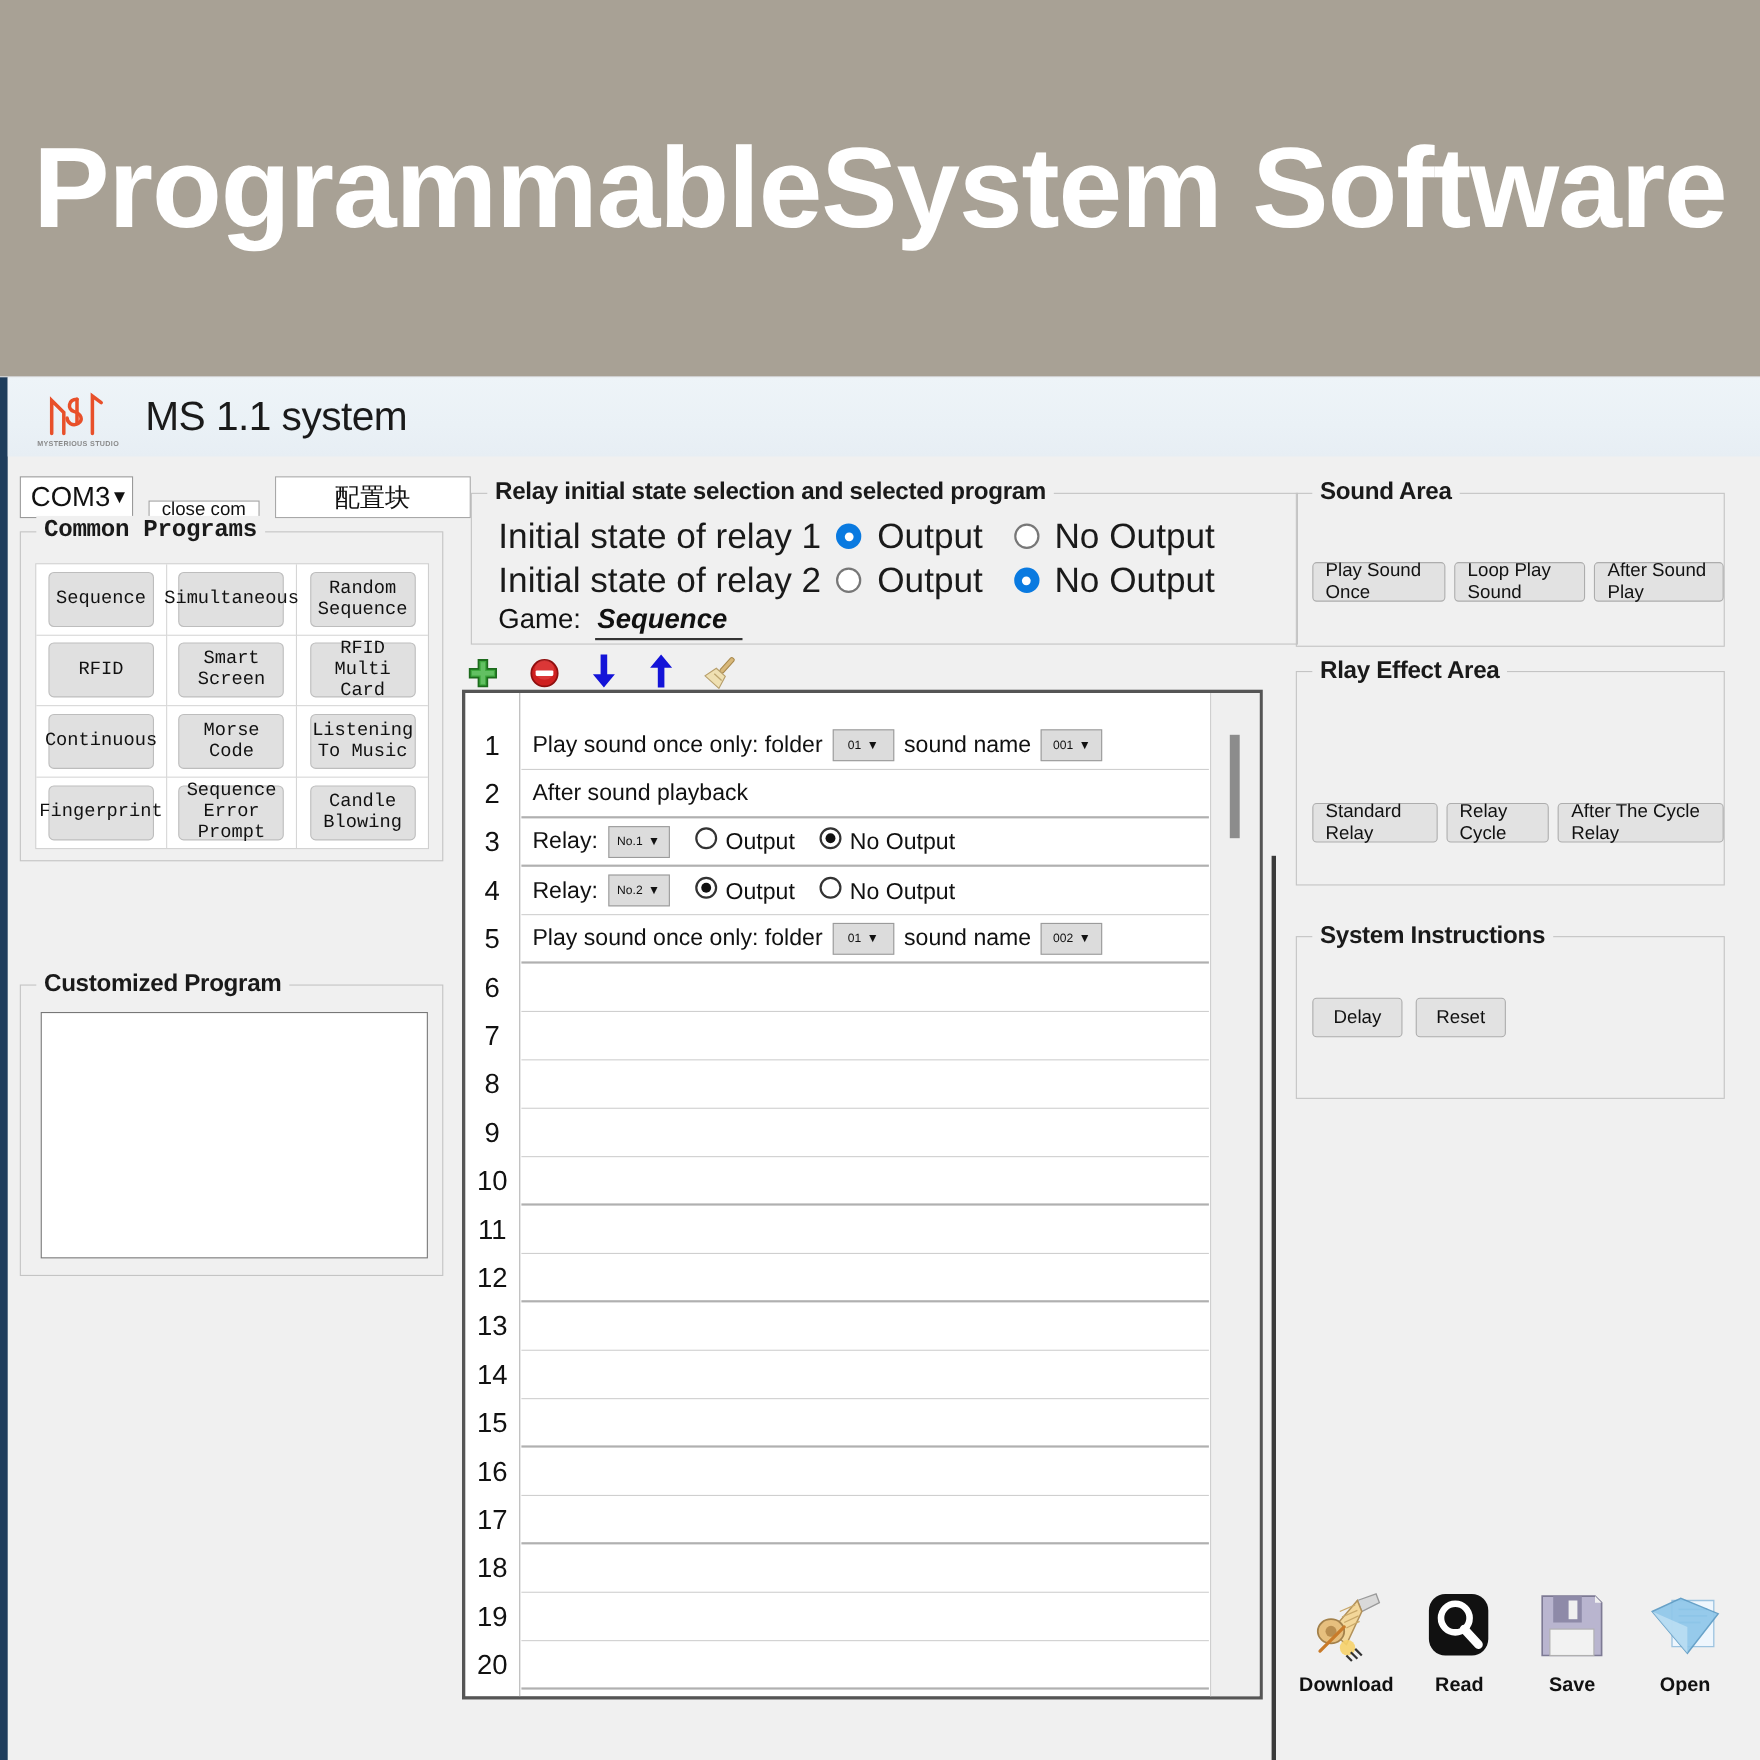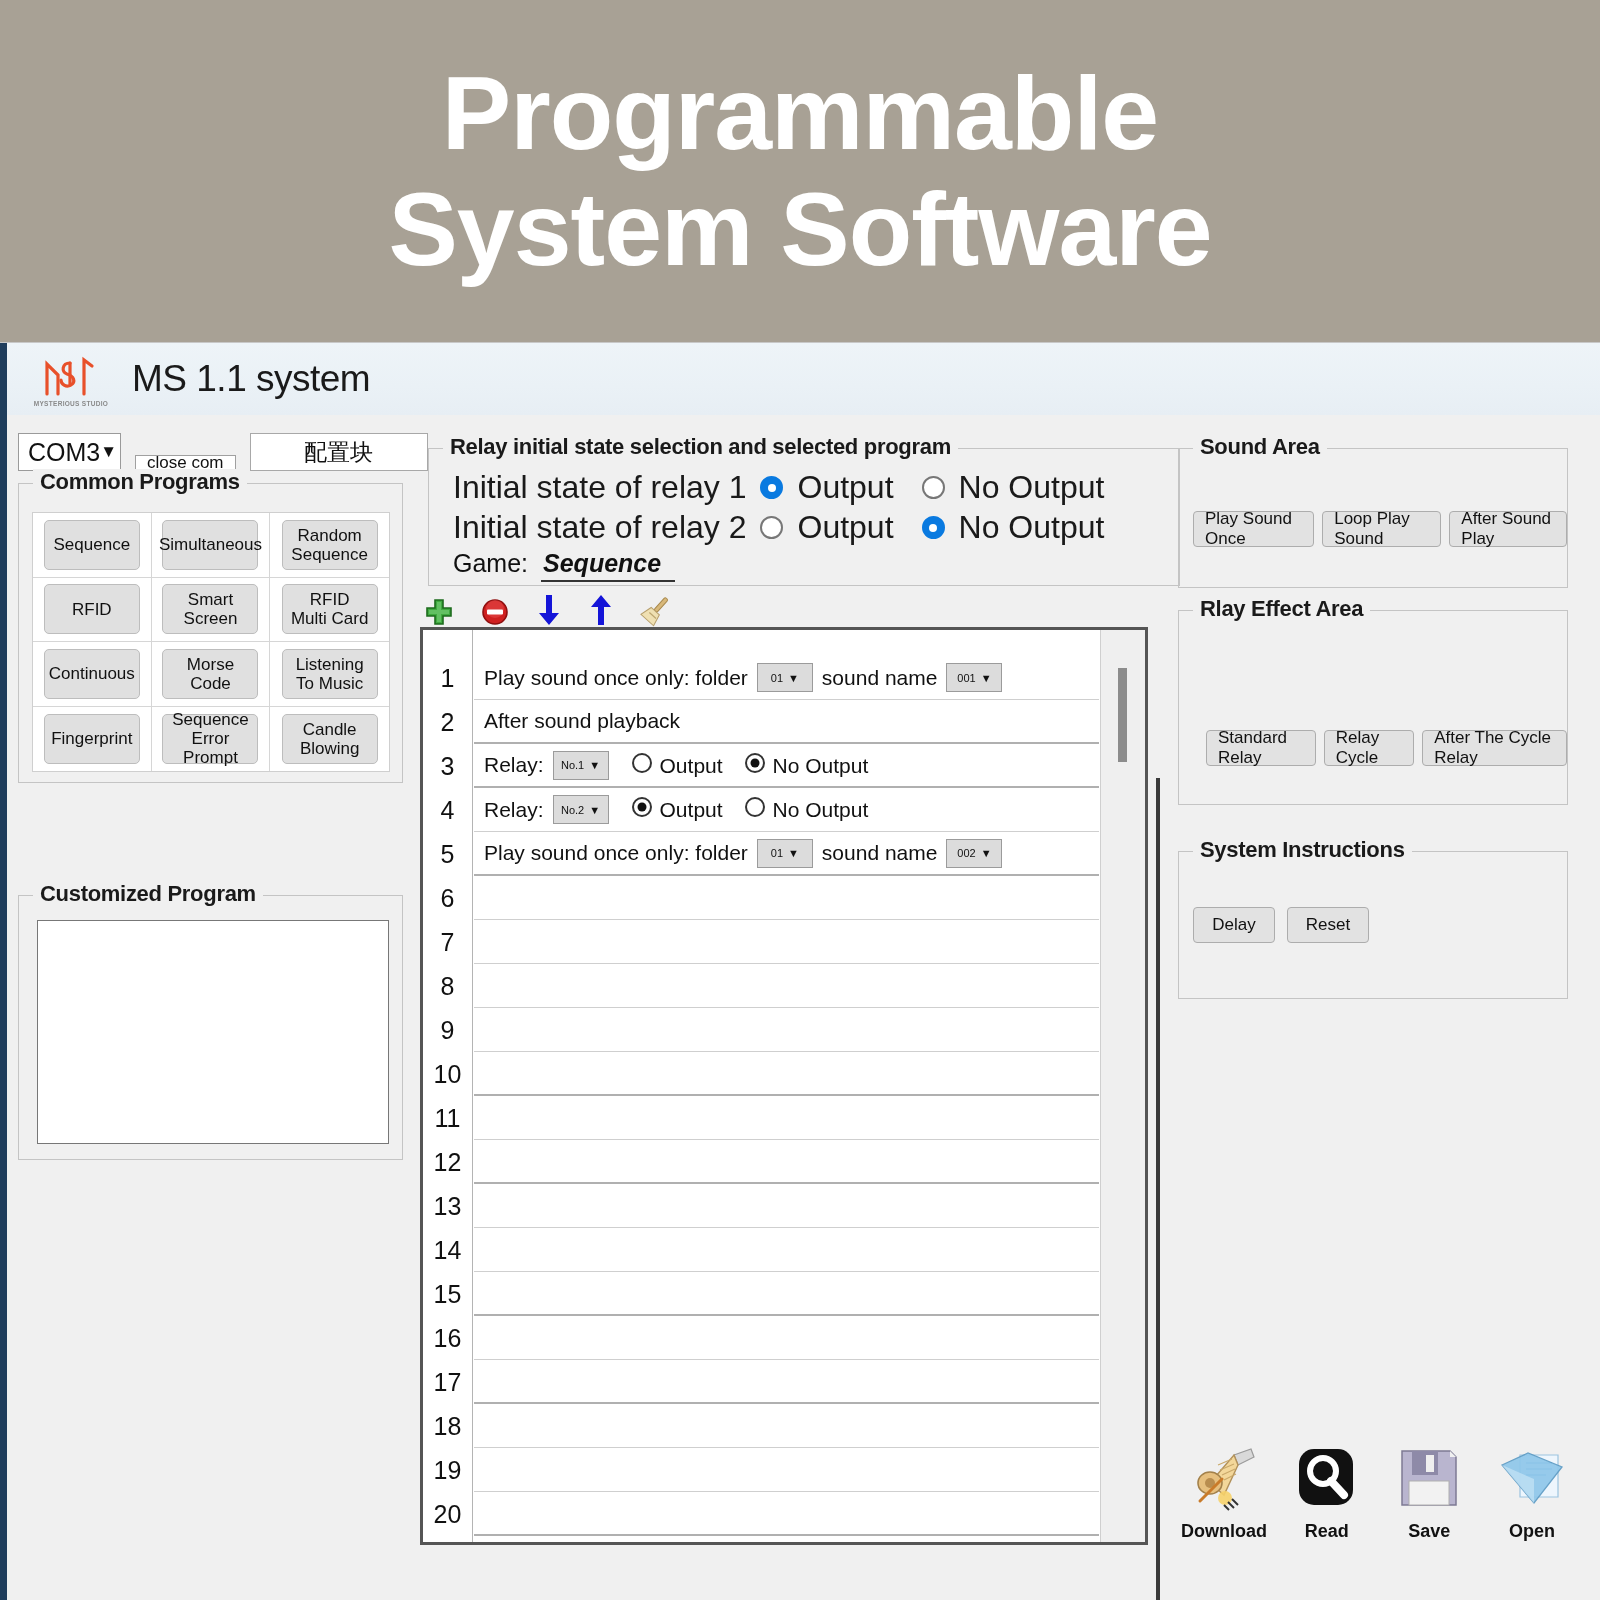--- a/index.html
+++ b/index.html
@@ -9,21 +9,21 @@
     font-family: "Liberation Sans", sans-serif;
     background: #ffffff;
     overflow: hidden;
   }
 
   
   #banner {
     position: absolute; left: 0; top: 0;
     width: 1600px; height: 342px;
     background: #a8a195;
-    display: flex; flex-direction: column;
+    display: flex; flex-direction: row;
     align-items: center; justify-content: center;
   }
   #banner .line {
     color: #ffffff;
     font-size: 104px;
     font-weight: bold;
     line-height: 1.12;
     letter-spacing: -1px;
     text-align: center;
     white-space: nowrap;
@@ -281,21 +281,21 @@
 
   <div id="comrow">
     <div class="combo-com">
       <span>COM3</span>
       <span class="caret">▼</span>
     </div>
     <div class="btn-closecom">close com</div>
     <div class="btn-config">配置块</div>
   </div>
 
-  <div class="group" style="left:18px; top:140px; width:385px; height:300px;">
+  <div class="group" style="left:18px; top:140px; width:385px; height:300px;font-family:Liberation Mono, monospace;">
     <div class="legend">Common Programs</div>
     <div id="cp-grid">
         <div class="cell">
           <div class="pbtn">Sequence</div>
         </div>
         <div class="cell">
           <div class="pbtn">Simultaneous</div>
         </div>
         <div class="cell">
           <div class="pbtn">Random<br>Sequence</div>
@@ -484,21 +484,21 @@
     <div class="legend">Sound Area</div>
     <div style="position:absolute; left:14px; top:62px; display:flex; gap:8px;">
       <div class="gbtn">Play Sound Once</div>
       <div class="gbtn">Loop Play Sound</div>
       <div class="gbtn">After Sound Play</div>
     </div>
   </div>
 
   <div class="group" style="left:1178px; top:267px; width:390px; height:195px;">
     <div class="legend">Rlay Effect Area</div>
-    <div style="position:absolute; left:27px; top:119px; display:flex; gap:8px;">
+    <div style="position:absolute; left:14px; top:119px; display:flex; gap:8px;">
       <div class="gbtn">Standard Relay</div>
       <div class="gbtn">Relay Cycle</div>
       <div class="gbtn">After The Cycle Relay</div>
     </div>
   </div>
 
   <div class="group" style="left:1178px; top:508px; width:390px; height:148px;">
     <div class="legend">System Instructions</div>
     <div style="position:absolute; left:14px; top:55px; display:flex; gap:12px;">
       <div class="gbtn" style="width:82px;">Delay</div>

